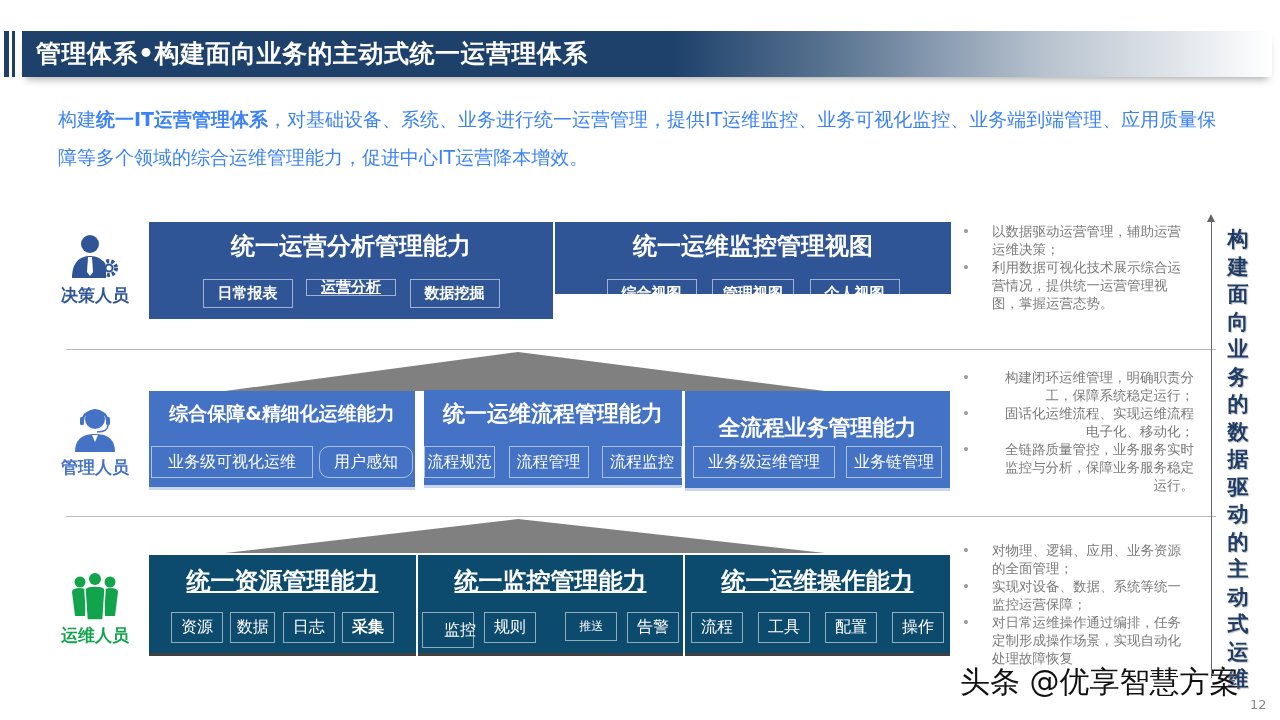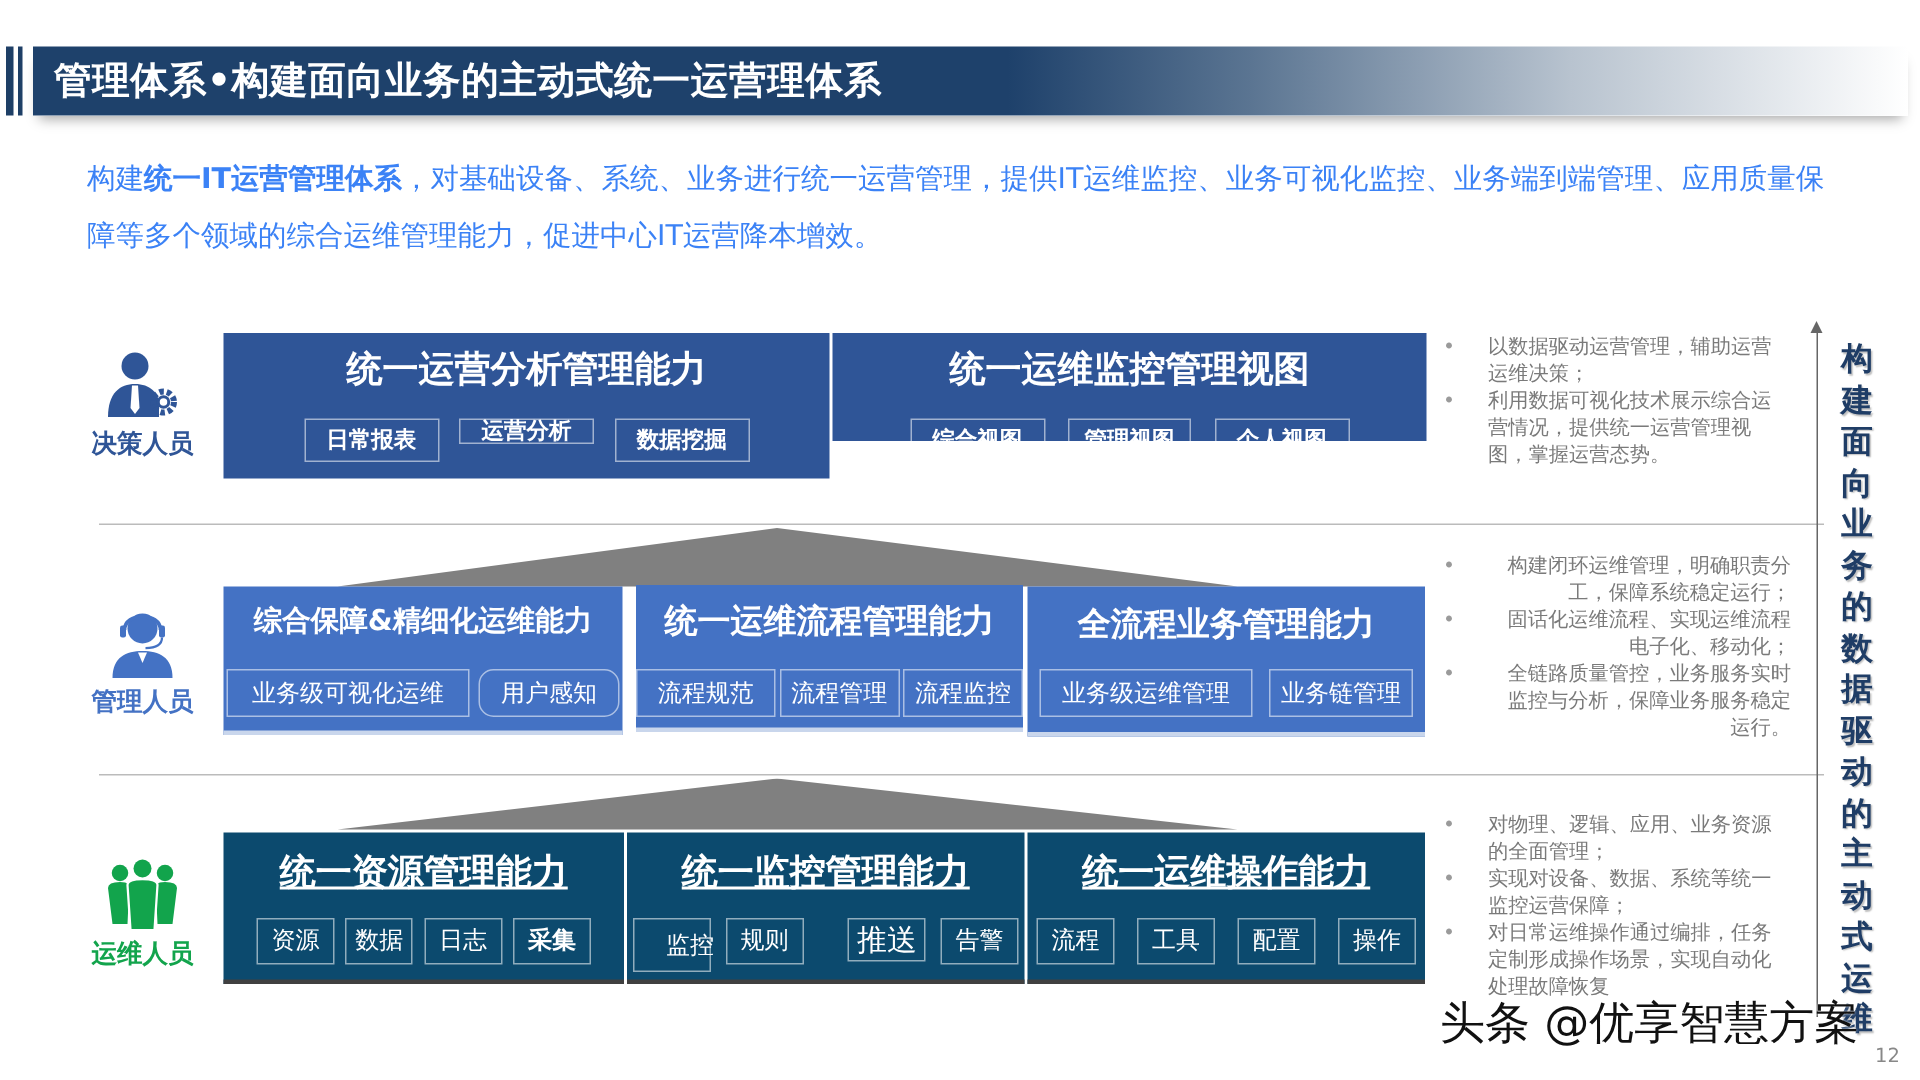--- a/index.html
+++ b/index.html
@@ -114,21 +114,21 @@
       <path d="M15 18 Q15 14 25 14 Q35 14 35 18 L33 48 L17 48 Z" fill="#12a44c" stroke="#fff" stroke-width="1.5"></path>
     </svg>
   </div>
   <div class="lbl" style="color:#12a44c;">运维人员</div>
 </div>
 
 <div class="box blue-dark" style="left:149px; top:222px; width:404px; height:97px;">
   <div class="head" style="margin-top:8px; font-size:24px;">统一运营分析管理能力</div>
   <div class="chips" style="top:57px; padding:0 40px;">
     <div class="chip" style="width:90px; height:29px; font-size:15px; font-weight:bold;">日常报表</div>
-    <div class="chip" style="width:90px; height:17px; font-size:15px; font-weight:bold;">运营分析</div>
+    <div class="chip" style="width:90px; height:17px; font-size:15px; font-weight:bold;text-decoration:underline;">运营分析</div>
     <div class="chip" style="width:90px; height:29px; font-size:15px; font-weight:bold;">数据挖掘</div>
   </div>
 </div>
 <div class="box blue-dark" style="left:555px; top:222px; width:396px; height:72px;">
   <div class="head" style="margin-top:8px; font-size:24px;">统一运维监控管理视图</div>
   <div class="chips" style="top:57px; padding:0 36px;">
     <div class="chip" style="width:90px; height:29px; font-size:15px; font-weight:bold;">综合视图</div>
     <div class="chip" style="width:82px; height:29px; font-size:15px; font-weight:bold;">管理视图</div>
     <div class="chip" style="width:90px; height:29px; font-size:15px; font-weight:bold;">个人视图</div>
   </div>
@@ -143,27 +143,27 @@
 <div class="box blue-mid" style="left:149px; top:391px; width:266px; height:99px;">
   <div class="head" style="margin-top:10px; font-size:19px;">综合保障&amp;精细化运维能力</div>
   <div class="chips" style="top:55px; justify-content:space-between; padding:0 2px;">
     <div class="chip" style="width:162px; height:32px; font-size:16px;">业务级可视化运维</div>
     <div class="chip" style="width:94px; height:32px; font-size:16px;border-radius:10px;">用户感知</div>
   </div>
 </div>
 <div class="box blue-mid" style="left:424px; top:390px; width:258px; height:98px;">
   <div class="head" style="margin-top:9px; font-size:22px;">统一运维流程管理能力</div>
   <div class="chips" style="top:56px; justify-content:space-between; padding:0 0 0 0;">
-    <div class="chip" style="width:93px; height:32px; font-size:16px;">流程规范</div>
+    <div class="chip" style="width:71px; height:32px; font-size:16px;">流程规范</div>
     <div class="chip" style="width:80px; height:32px; font-size:16px;">流程管理</div>
     <div class="chip" style="width:80px; height:32px; font-size:16px;">流程监控</div>
   </div>
 </div>
 <div class="box blue-mid" style="left:685px; top:391px; width:265px; height:100px;">
-  <div class="head" style="margin-top:10px; font-size:22px;">全流程业务管理能力</div>
+  <div class="head" style="margin-top:22px; font-size:22px;">全流程业务管理能力</div>
   <div class="chips" style="top:55px; justify-content:space-between; padding:0 8px;">
     <div class="chip" style="width:142px; height:32px; font-size:16px;">业务级运维管理</div>
     <div class="chip" style="width:96px; height:32px; font-size:16px;">业务链管理</div>
   </div>
 </div>
 
 <div class="divider" style="top:516px;"></div>
 
 <svg class="roof" style="left:225px; top:519px;" width="600" height="35">
   <polygon points="0,34 293,0 600,34" fill="#808080"></polygon>
@@ -176,21 +176,21 @@
     <div class="chip" style="width:45px; height:31px; font-size:16px;">数据</div>
     <div class="chip" style="width:52px; height:31px; font-size:16px;">日志</div>
     <div class="chip" style="width:52px; height:31px; font-size:16px; font-weight:bold;">采集</div>
   </div>
 </div>
 <div class="box green" style="left:418px; top:555px; width:265px; height:101px;">
   <div class="head" style="margin-top:10px; font-size:24px;">统一监控管理能力</div>
   <div class="chips" style="top:57px; justify-content:space-between; padding:0 4px;">
     <div class="chip" style="width:52px; height:36px; font-size:16px;padding-left:24px;">监控</div>
     <div class="chip" style="width:52px; height:31px; font-size:16px;">规则</div>
-    <div class="chip" style="width:52px; height:29px; font-size:20px;margin-left:20px;">推送</div>
+    <div class="chip" style="width:52px; height:29px; font-size:12px;margin-left:20px;">推送</div>
     <div class="chip" style="width:52px; height:31px; font-size:16px;">告警</div>
   </div>
 </div>
 <div class="box green" style="left:685px; top:555px; width:265px; height:101px;">
   <div class="head" style="margin-top:10px; font-size:24px;">统一运维操作能力</div>
   <div class="chips" style="top:57px; justify-content:space-between; padding:0 6px;">
     <div class="chip" style="width:52px; height:31px; font-size:16px;">流程</div>
     <div class="chip" style="width:52px; height:31px; font-size:16px;">工具</div>
     <div class="chip" style="width:52px; height:31px; font-size:16px;">配置</div>
     <div class="chip" style="width:52px; height:31px; font-size:16px;">操作</div>

